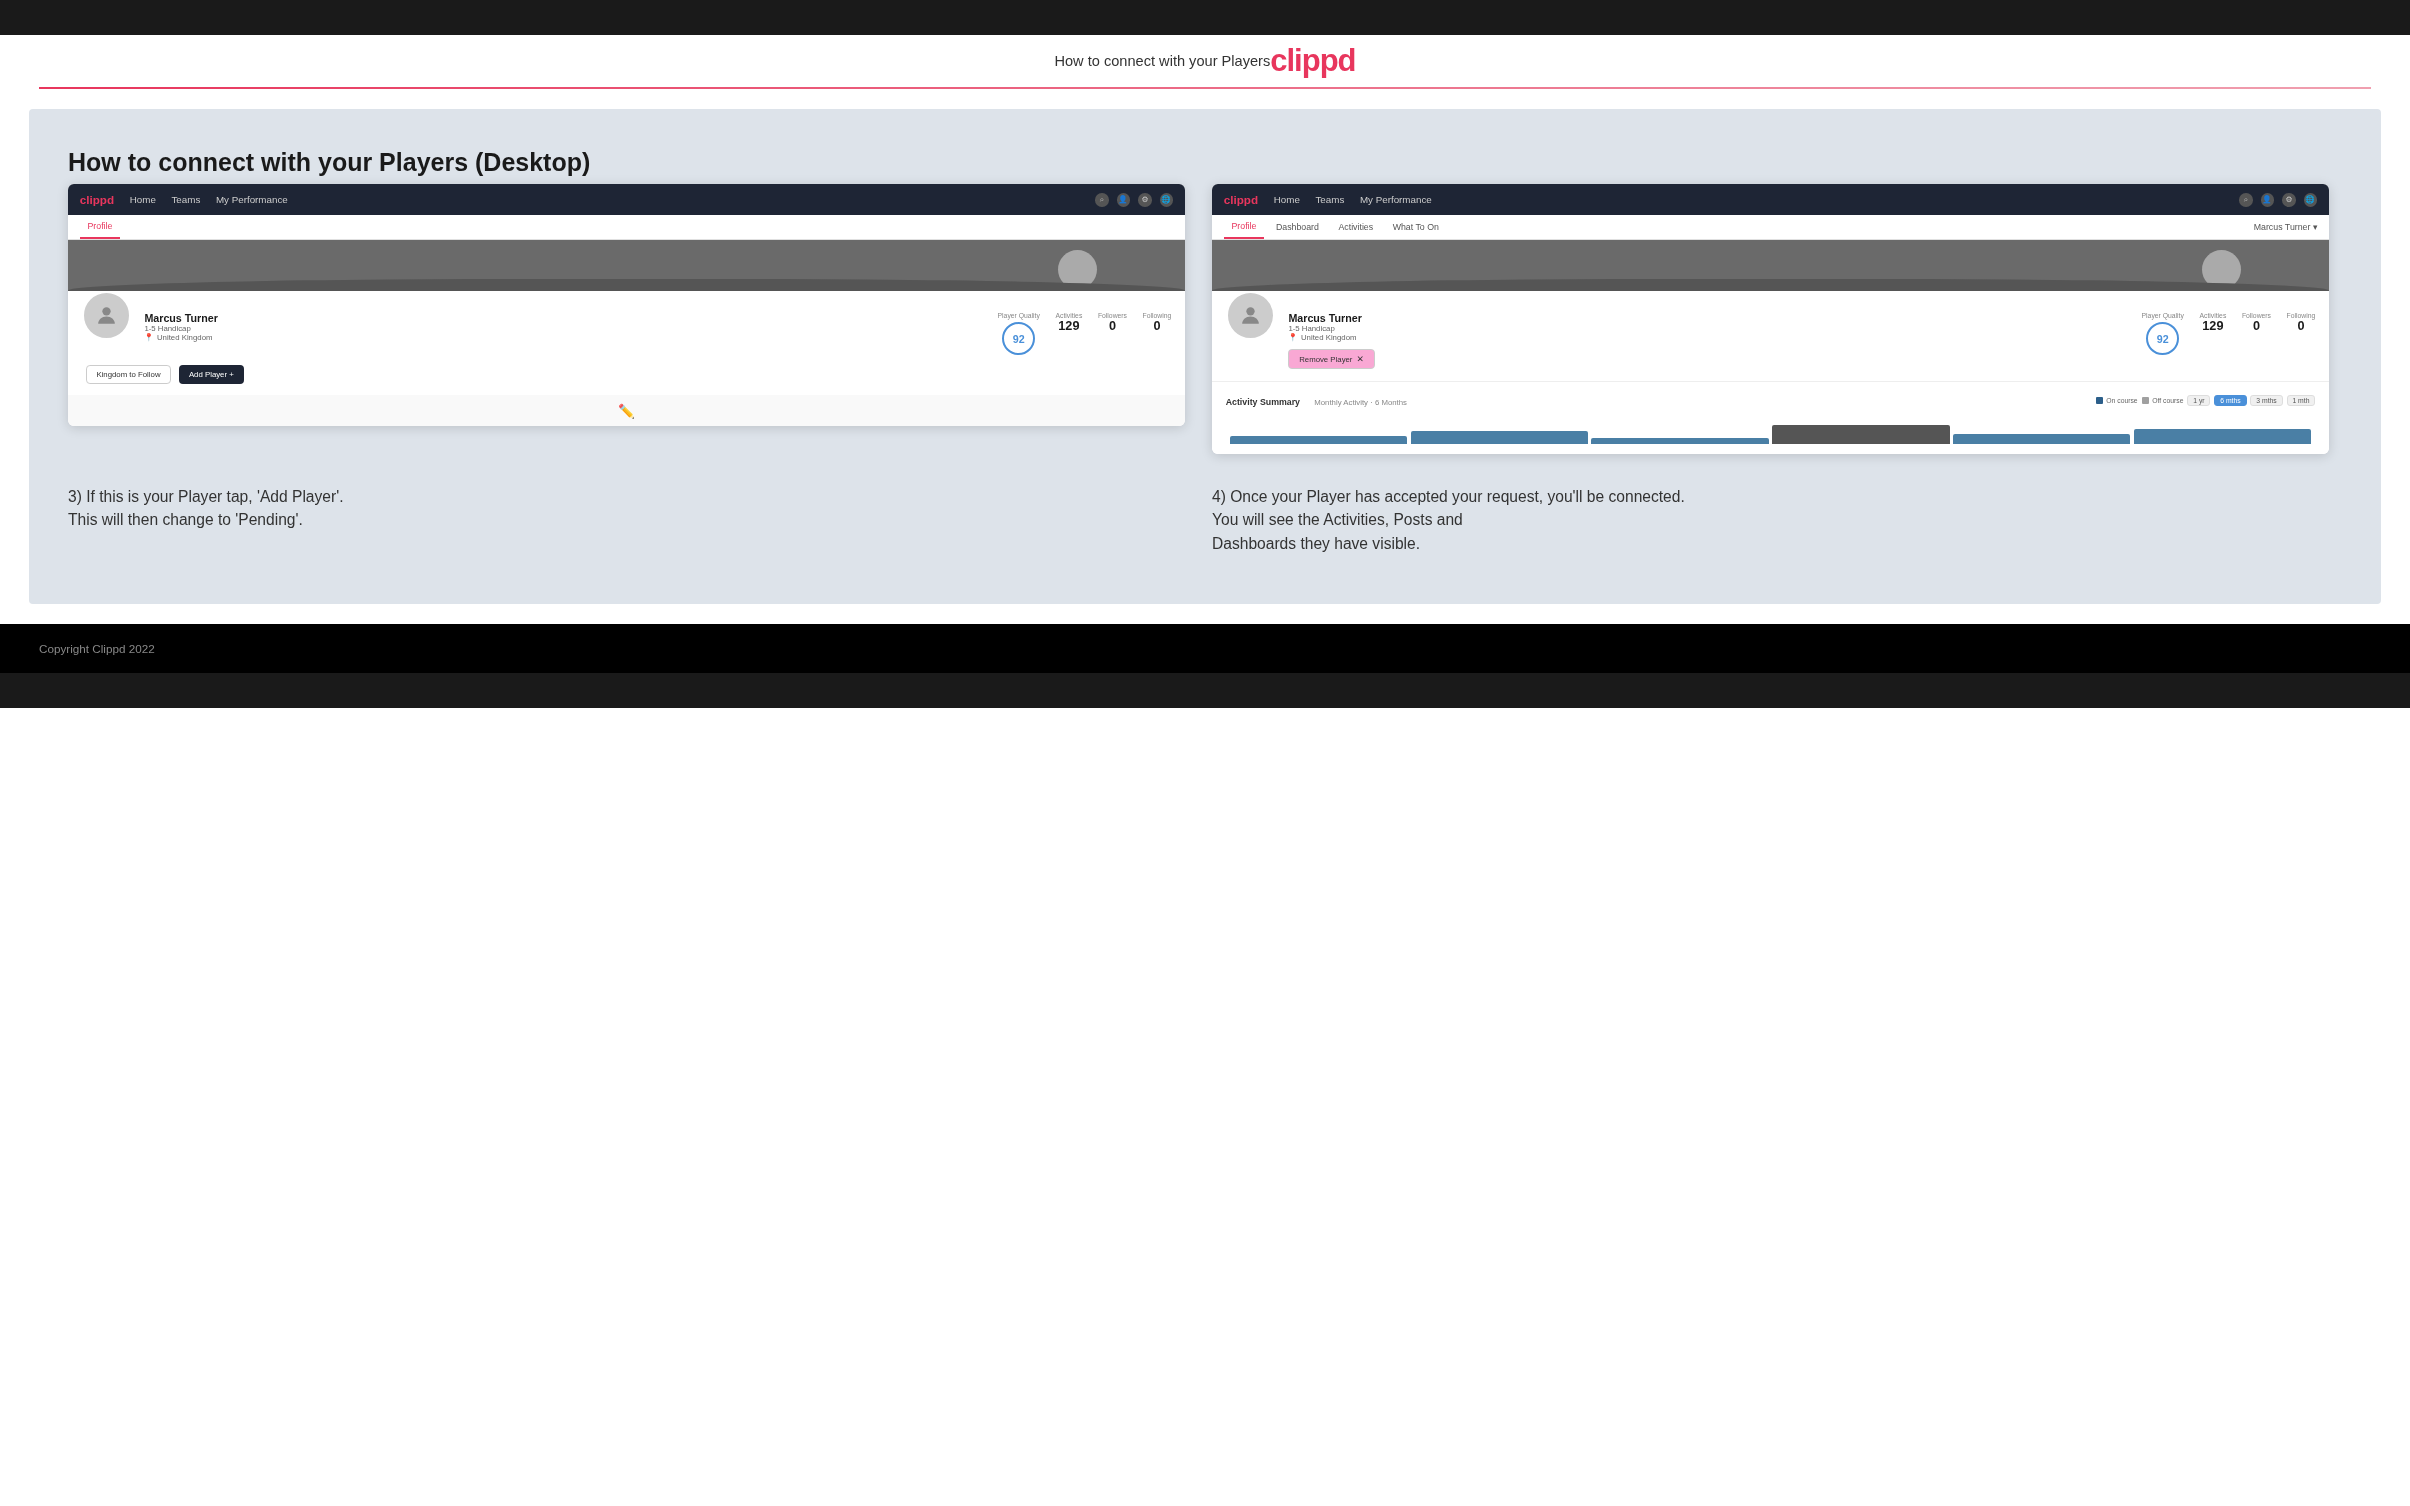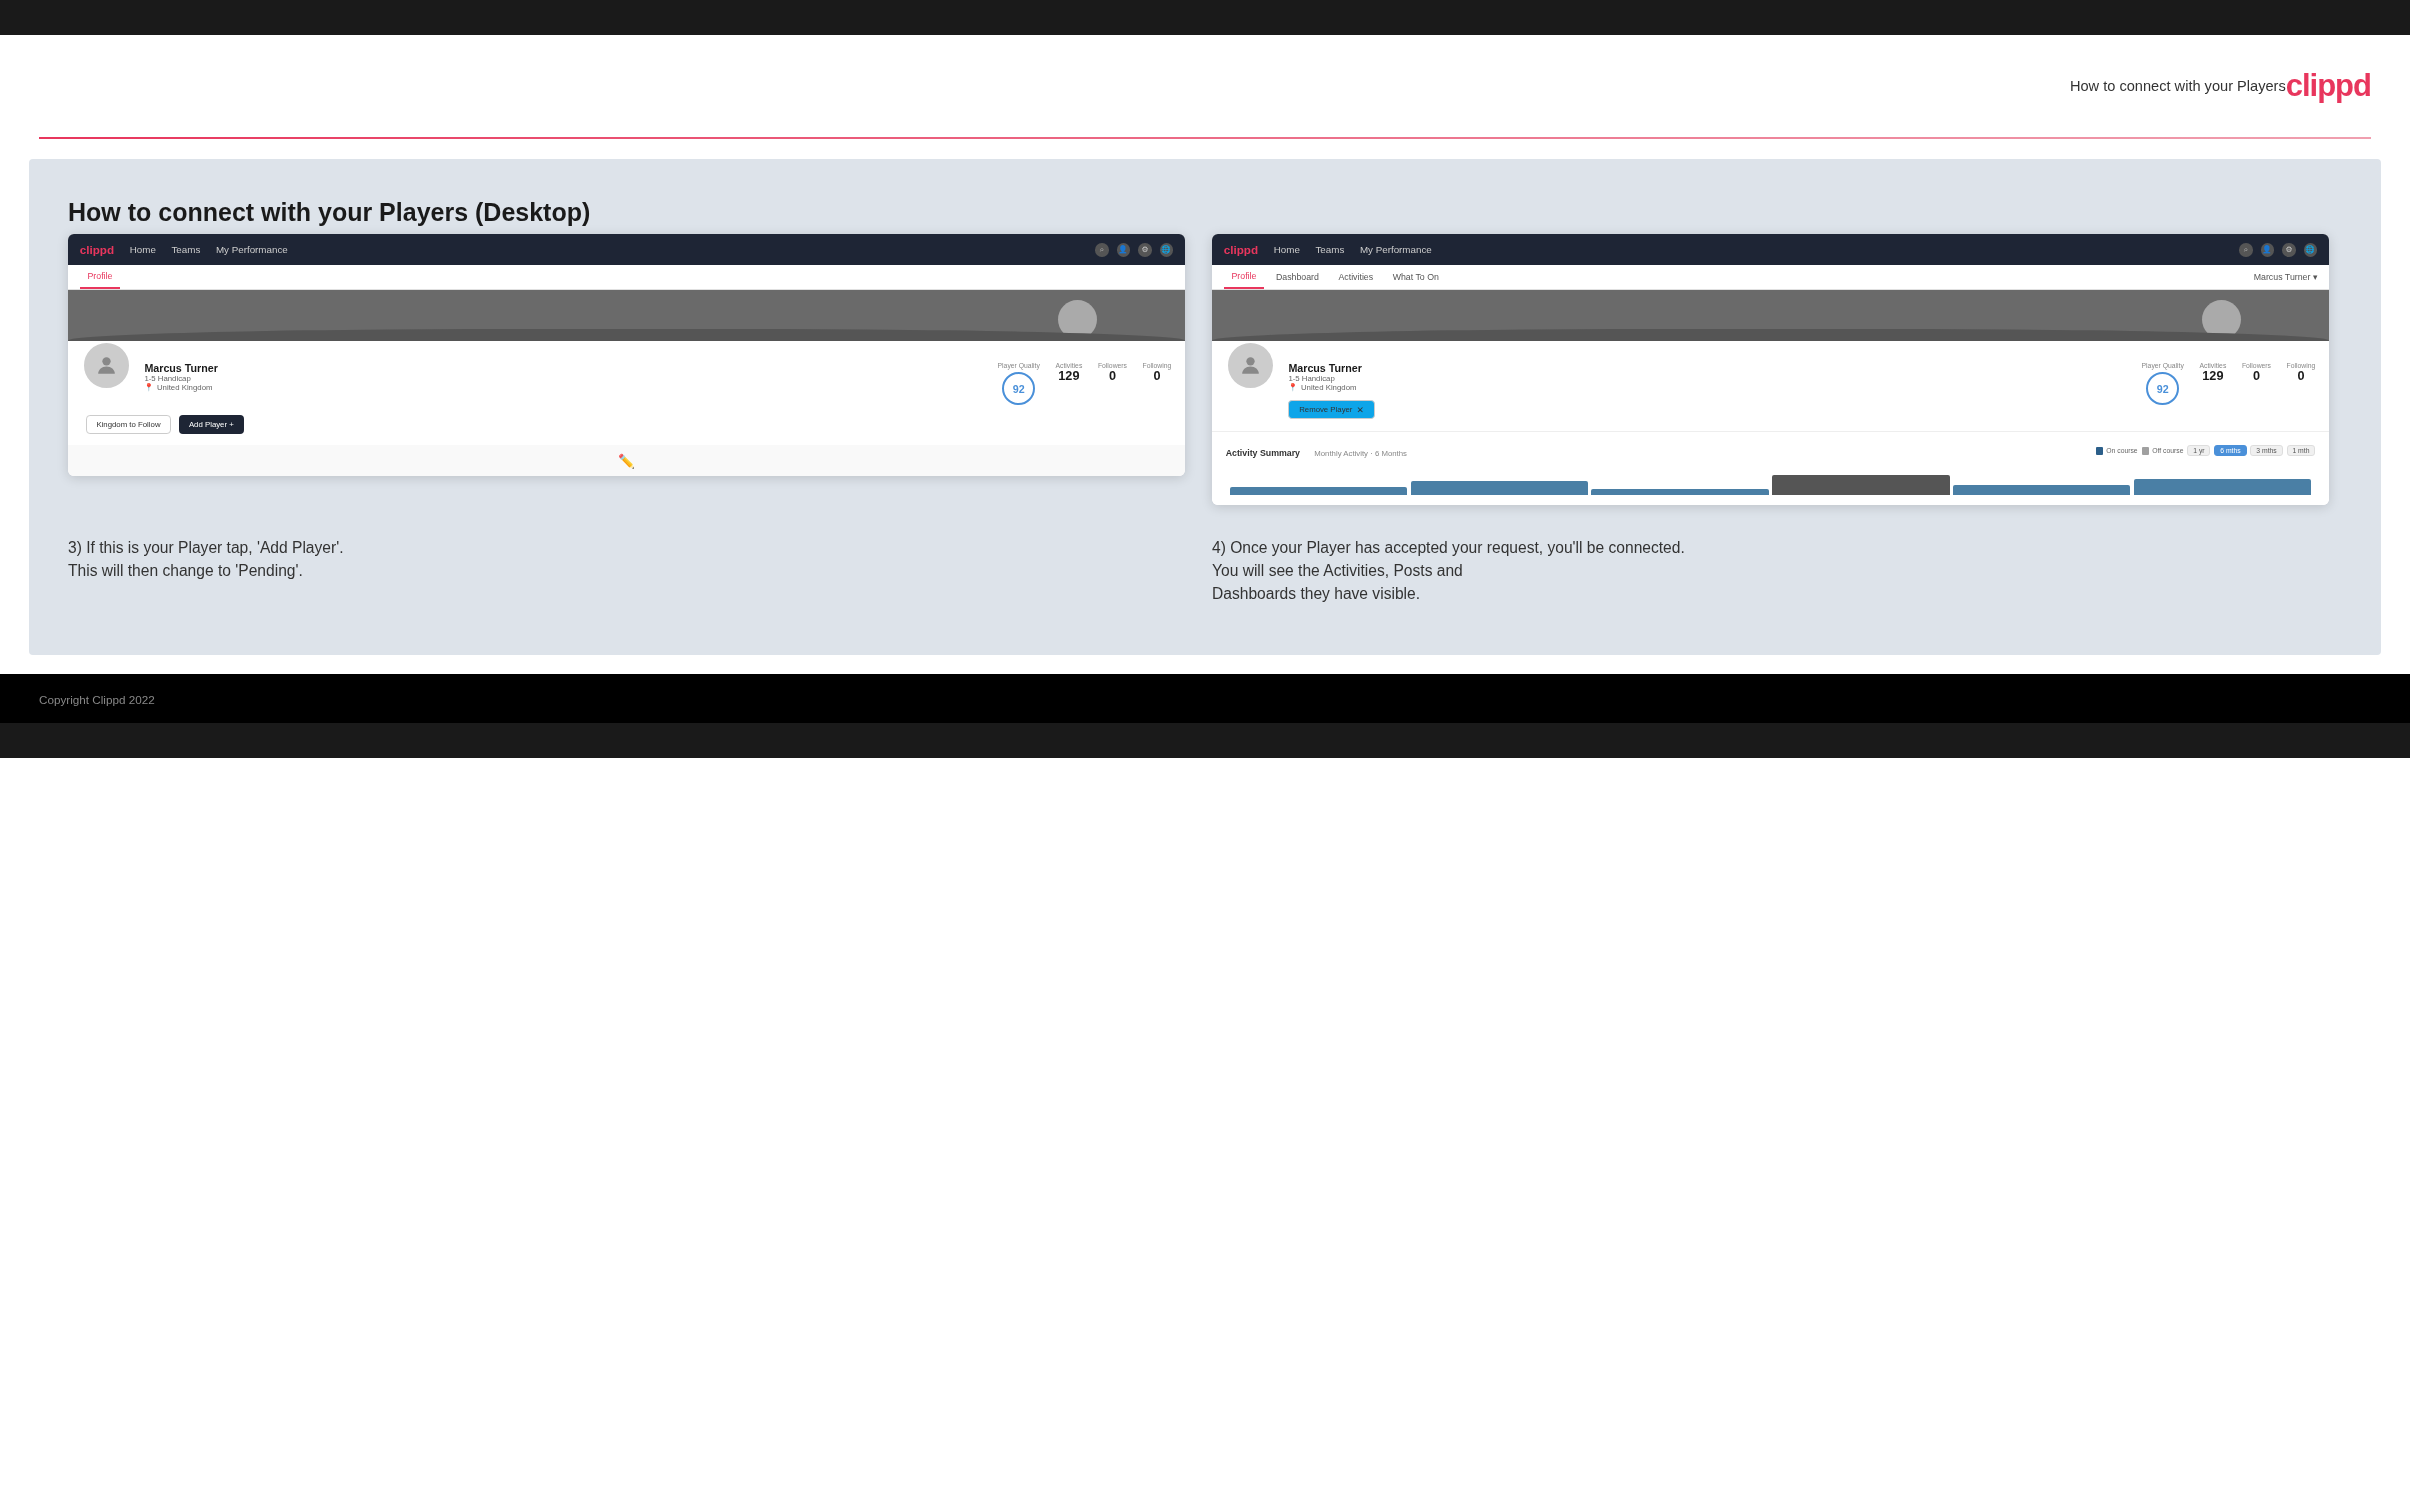--- a/index.html
+++ b/index.html
@@ -11,22 +11,22 @@
     
     .top-bar {
       background: #1a1a1a;
       height: 35px;
       width: 100%;
     }
     
     .header {
       display: flex;
       align-items: center;
-      justify-content: flex-end;
-      padding: 33px 39px;
+      justify-content: center;
+      padding: 8px 39px;
       background: #fff;
     }
     .header-title {
       font-size: 14.6px;
       color: #333;
     }
     .logo-text {
       font-size: 31px;
       font-weight: bold;
       color: #e8365d;
@@ -249,28 +249,28 @@
     }
     .mock-btn-add {
       background: #1e2535;
       border: none;
       border-radius: 3.9px;
       padding: 3.9px 9.8px;
       font-size: 7.8px;
       color: #fff;
     }
     .mock-remove-btn {
-      background: #0ea5e9;
+      background: #f9a8d4;
       border: 1px solid #ccc;
       border-radius: 3.9px;
       padding: 3.9px 9.8px;
       font-size: 7.8px;
       color: #333;
       display: inline-flex;
-      align-items: center;
+      align-items: flex-end;
       gap: 3.9px;
     }
     
     .mock-activity-section {
       background: #fff;
       padding: 9.8px 13.7px;
       border-top: 1px solid #eee;
     }
     .mock-activity-header {
       display: flex;

